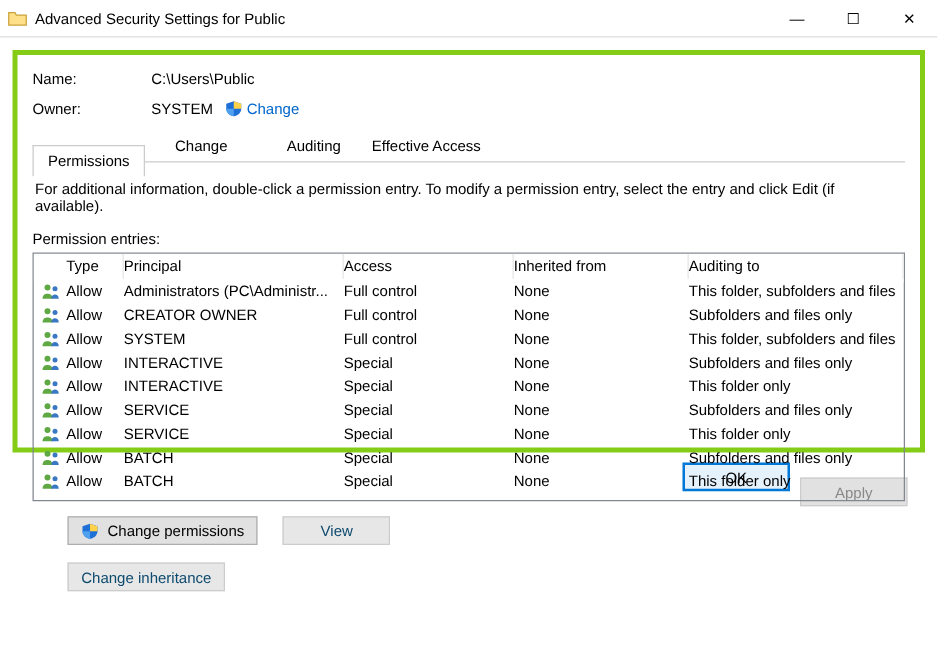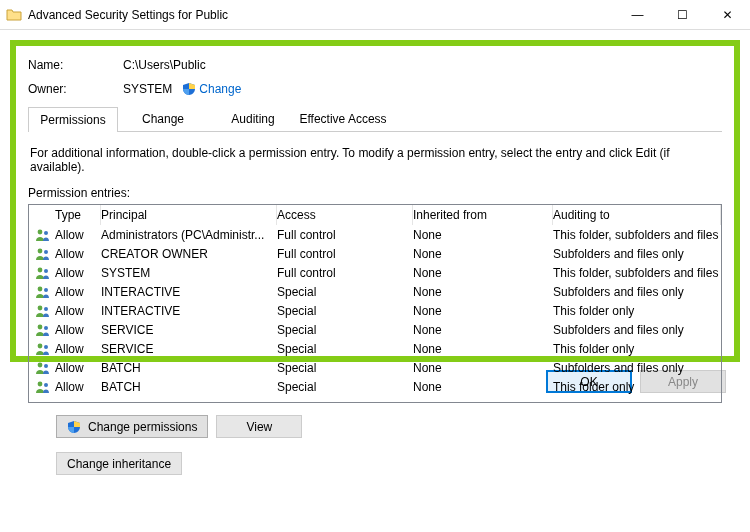--- a/index.html
+++ b/index.html
@@ -31,21 +31,21 @@
   .titlebar .ctl {
     width: 45px; height: 30px;
     display:flex; align-items:center; justify-content:center;
     font-family: "Segoe UI Symbol", sans-serif;
     font-size: 12px;
   }
   .outer {
     padding: 10px 10px 6px 10px;
   }
   .panel {
-    border: 6px solid #84cc16;
+    border: 4px solid #84cc16;
     padding: 12px 12px 12px 12px;
     height: 322px;
     position: relative;
   }
   .row { display:flex; align-items:center; margin-bottom:10px; }
   .row .label { width: 95px; }
   .shield {
     display:inline-flex; width:14px; height:14px;
     margin-right:3px; vertical-align:-2px;
   }
@@ -61,21 +61,21 @@
     text-align:center;
     border:1px solid transparent;
     border-bottom:none;
     cursor:pointer;
     color:#000;
   }
   .tab.active {
     border-color:#ccc;
     background:#fff;
     position:relative;
-    top:1px;
+    top:12px;
   }
   .info {
     margin: 14px 0 12px 2px;
   }
   .entries-label { margin-bottom:4px; }
   .grid {
     border:1px solid #828790;
     height: 199px;
     overflow:hidden;
   }
@@ -99,34 +99,34 @@
   .c-icon { width:20px; flex:none; display:flex; align-items:center;}
   .c-type { width:46px; flex:none; }
   .c-principal { width:176px; flex:none; overflow:hidden; white-space:nowrap; text-overflow:ellipsis; padding-right:6px;}
   .c-access { width:136px; flex:none; }
   .c-inherit { width:140px; flex:none; }
   .c-applies { flex:1; }
   .ghead .c-icon { border-right:none; }
   .users-icon {
     width:16px; height:14px; display:inline-flex;
   }
-  .btnrow { margin-top:12px; display:flex; gap:8px;padding-left:28px;}
+  .btnrow { margin-top:12px; display:flex; gap:20px;padding-left:28px;}
   .btn {
     height:23px;
     padding: 0 10px;
     background:#e1e1e1;
     border:1px solid #adadad;
     font: inherit;
     display:inline-flex;
     align-items:center;
     gap:4px;
     cursor:pointer;
   }
   .btn.disabled {
-    color:#000000;
+    color:#0c4a6e;
     border-color:#ccc;
     background:#e7e7e7;
     cursor:default;
   }
   .dlg-buttons {
     display:flex;
     justify-content:flex-end;
     gap:8px;
     padding: 8px 14px 0 0;
   }
@@ -134,21 +134,21 @@
     width:86px; height:23px;
     background:#e1e1e1;
     border:1px solid #adadad;
     font:inherit;
     cursor:pointer;
   }
   .dbtn.primary {
     border:2px solid #0078d7;
     background:#e5f1fb;
   }
-  .dbtn.disabled { color:#888; border-color:#ccc; cursor:default;}
+  .dbtn.disabled { color:#888; border-color:#ccc; cursor:default;margin-top:12px;}
 </style>
 </head>
 <body>
 
 <div class="titlebar">
   <span class="folder-icon">
     <svg viewBox="0 0 16 16" width="16" height="16">
         <path d="M1 3h5l1 2h8v8H1z" fill="#ffe08a" stroke="#caa23a"></path>
       </svg>
   </span>

